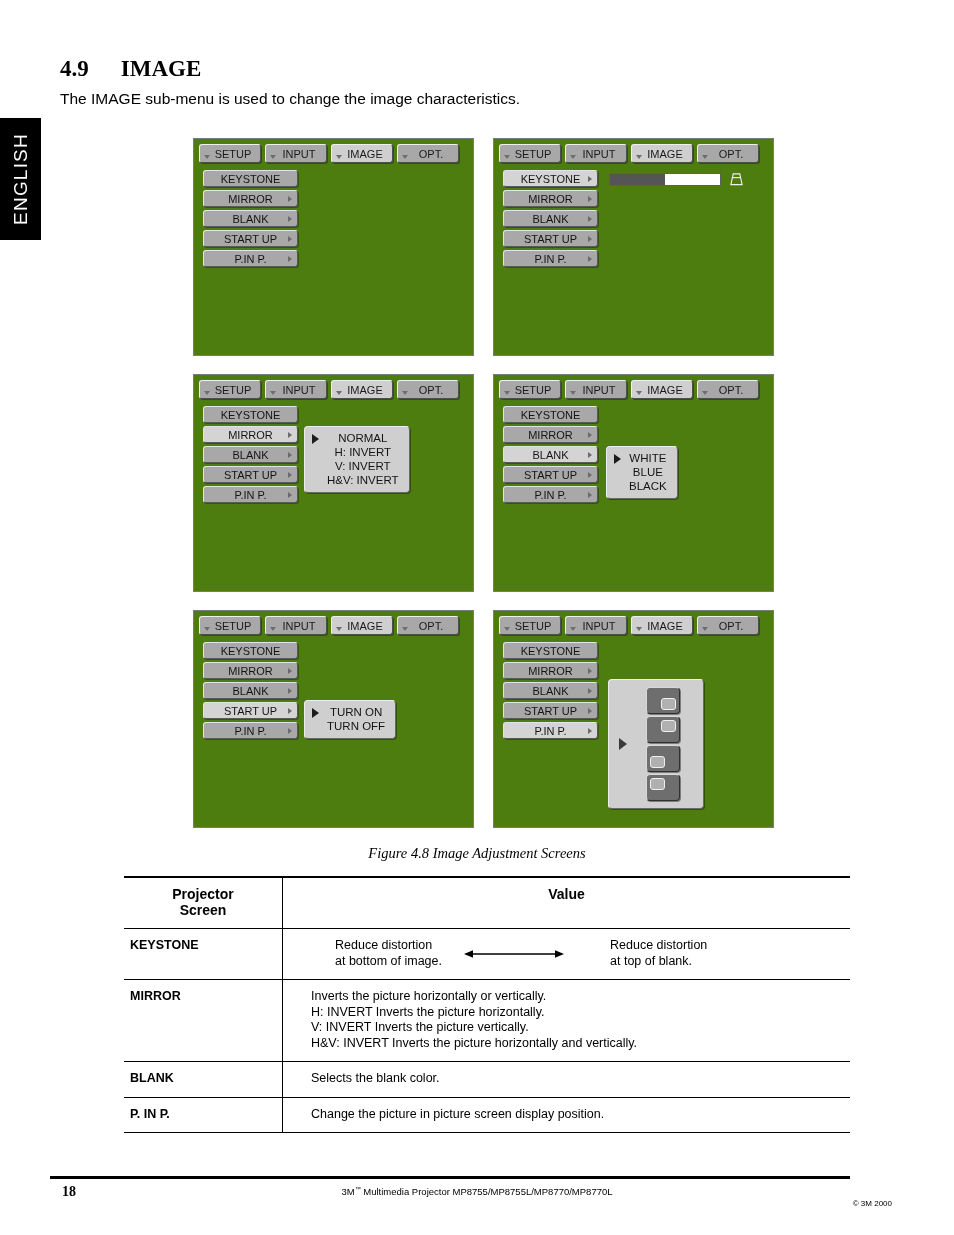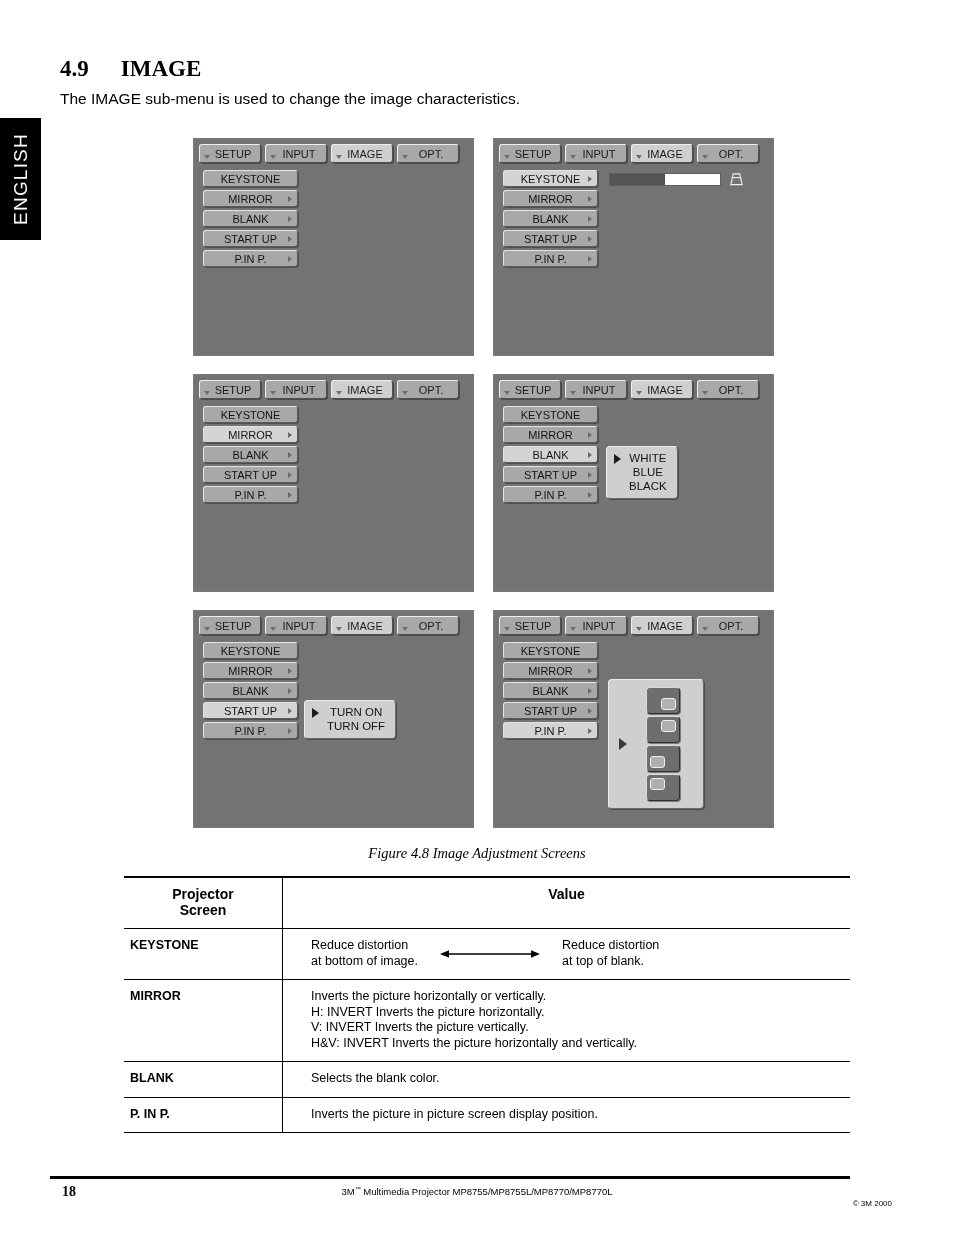--- a/index.html
+++ b/index.html
@@ -62,21 +62,21 @@
     position: absolute;
     left: 193px;
     top: 138px;
     width: 583px;
     height: 690px;
   }
   .osd {
     position: absolute;
     width: 281px;
     height: 218px;
-    background: #737373;
+    background: #4d7c0f;
     box-sizing: border-box;
     border: 1px solid #7a7a7a;
   }
   .osd.c0 { left: 0; }
   .osd.c1 { left: 300px; }
   .osd.r0 { top: 0; }
   .osd.r1 { top: 236px; }
   .osd.r2 { top: 472px; }
 
   
@@ -318,21 +318,21 @@
   }
   .tbl tbody td.c2 {
     padding-left: 28px;
     line-height: 15.5px;
   }
   .ks-cell {
     display: flex;
     align-items: center;
     gap: 0;
   }
-  .ks-cell .txt { line-height: 15.5px; white-space: nowrap; }
+  .ks-cell .txt { line-height: 15.5px; white-space: nowrap; margin-left: 24px; }
   .ks-arrow {
     margin: 0 22px;
     flex: 0 0 auto;
   }
 
   
   .foot-rule {
     position: absolute;
     left: 50px;
     top: 1176px;
@@ -505,20 +505,27 @@
           <span class="rcaret"></span>
         </div>
       <div class="mitem">
           <span>START UP</span>
           <span class="rcaret"></span>
         </div>
       <div class="mitem">
           <span>P.IN P.</span>
           <span class="rcaret"></span>
         </div>
+    </div>
+    <div class="submenu" style="left:110px; top:51px;">
+      <span class="ptr"></span>
+      <div class="opt">NORMAL</div>
+      <div class="opt">H: INVERT</div>
+      <div class="opt">V: INVERT</div>
+      <div class="opt">H&amp;V: INVERT</div>
     </div>
   </div>
 
   <div class="osd r1 c1">
     <div class="tabbar">
       <div class="tab">
           <span class="caret"></span>
           <span class="tlabel">SETUP</span>
         </div>
       <div class="tab">
@@ -715,21 +722,21 @@
     </tr>
     <tr>
       <td class="c1">BLANK</td>
       <td class="c2">
         <div>Selects the blank color.</div>
       </td>
     </tr>
     <tr>
       <td class="c1">P. IN P.</td>
       <td class="c2">
-        <div>Inverts the picture in picture screen display position.</div>
+        <div>Change the picture in picture screen display position.</div>
       </td>
     </tr>
   </tbody>
 </table>
 
 <div class="foot-rule"></div>
 <div class="pg-num">18</div>
 <div class="foot-center"><span>3M</span><sup>™</sup><span> Multimedia Projector MP8755/MP8755L/MP8770/MP8770L</span></div>
 <div class="foot-right">© 3M 2000</div>
 

